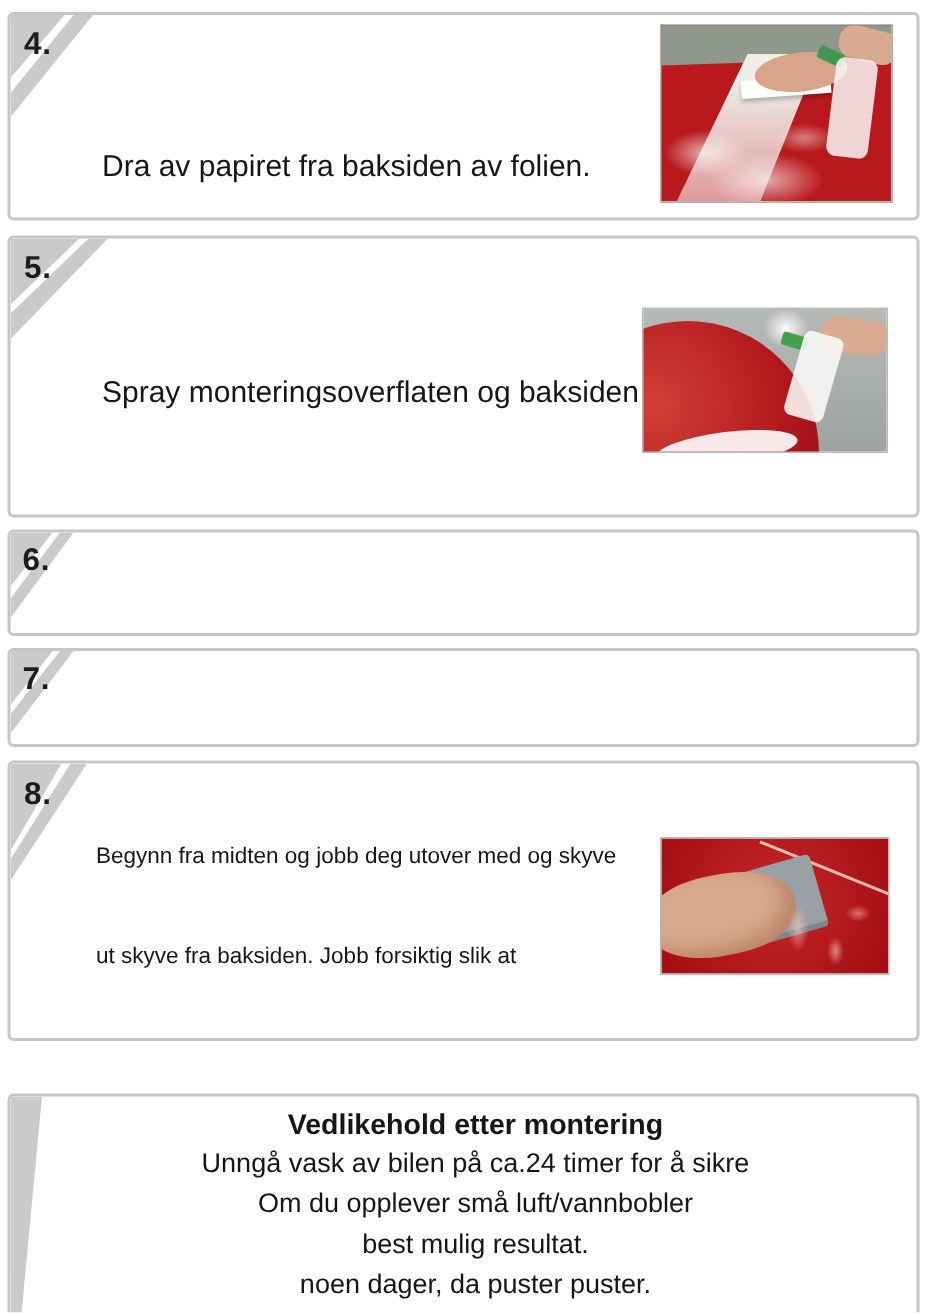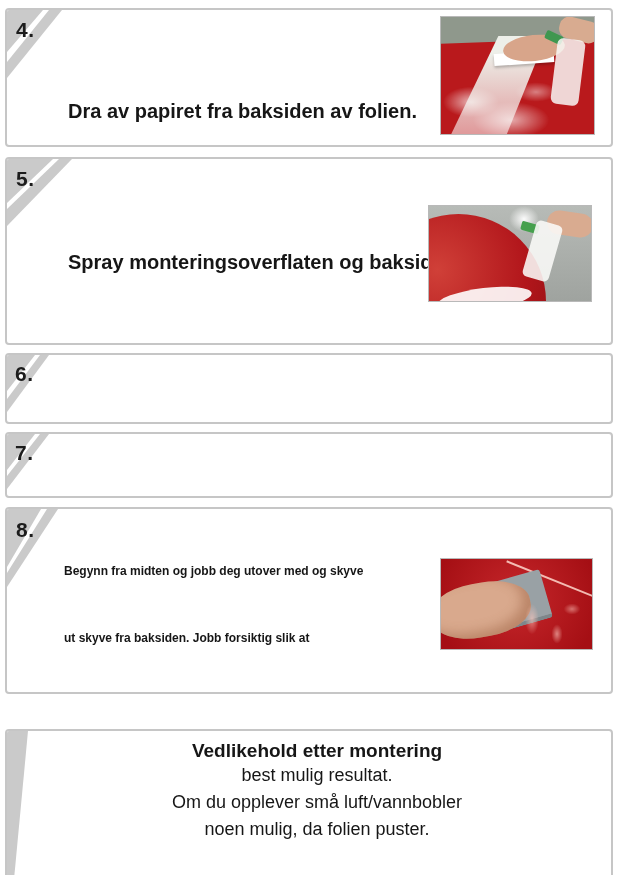--- a/index.html
+++ b/index.html
@@ -3,21 +3,21 @@
 <meta charset="utf-8">
 <style>
   html,body{margin:0;padding:0;background:#ffffff;}
   .page{position:relative;width:622px;height:875px;background:#ffffff;
         font-family:"Liberation Sans",sans-serif;color:#161616;overflow:hidden;}
   .box{position:absolute;left:5px;width:608px;background:#ffffff;
        border:2px solid #c6c6c6;border-radius:4px;box-sizing:border-box;overflow:hidden;}
   .corner{position:absolute;top:0;left:0;pointer-events:none;}
   .stepnum{position:absolute;font-weight:700;font-size:21px;color:#1c1c1c;letter-spacing:.5px;}
   .txt{position:absolute;font-size:20px;line-height:35px;white-space:pre-wrap;}
-  .line{white-space:pre-wrap;font-weight:bold;}
+  .line{white-space:pre-wrap;}
   .photo{position:absolute;border:1px solid #b9b9b9;overflow:hidden;box-sizing:border-box;}
   .photo *{position:absolute;}
   
   .p4{background:#b9191c;}
   .p4-top{top:-4px;left:-4px;width:163px;height:28px;background:#8f988c;transform:rotate(-2deg);}
   .p4-sheen{left:0;top:55px;width:120px;height:64px;opacity:.75;background:
      radial-gradient(ellipse 40px 22px at 30px 30px,rgba(255,255,255,.9),rgba(255,255,255,0) 70%),
      radial-gradient(ellipse 55px 26px at 70px 48px,rgba(255,255,255,.85),rgba(255,255,255,0) 70%),
      radial-gradient(ellipse 30px 14px at 95px 20px,rgba(255,255,255,.6),rgba(255,255,255,0) 70%);}
   .p4-film{left:0;top:0;width:155px;height:119px;background:linear-gradient(180deg,#edefe9 30%,rgba(255,255,255,.55));
@@ -126,21 +126,21 @@
       
     </div>
   </div>
 
   <div class="box" style="top:507px;height:187px;">
     <svg class="corner" width="52" height="80" viewBox="0 0 52 80">
       <polygon points="0,0 34,0 0,58" fill="#cacaca"></polygon>
       <polygon points="40,0 51,0 0,78 0,64" fill="#cacaca"></polygon>
     </svg>
     <div class="stepnum" style="left:9px;top:9px;">8.</div>
-    <div class="txt" style="left:57px;top:6px;font-size:12px;line-height:22.4px;">
+    <div class="txt" style="left:57px;top:6px;font-size:15px;line-height:22.4px;">
       <div class="line">Begynn fra midten og jobb deg utover med og skyve</div>
       <div class="line">ut skyve fra baksiden. Jobb forsiktig slik at</div>
       
       
       
       
       
       
     </div>
     <div class="photo p8" style="left:433px;top:49px;width:153px;height:92px;">
@@ -150,19 +150,20 @@
       <div class="p8-water"></div>
     </div>
   </div>
 
   <div class="box" style="top:729px;height:164px;">
     <svg class="corner" width="24" height="160" viewBox="0 0 24 160">
       <polygon points="0,0 21,0 6,159 0,159" fill="#cacaca"></polygon>
     </svg>
     <div class="maint-txt" style="top:9px;">
       <div class="maint-title">Vedlikehold etter montering</div>
+      <div class="maint-line">Unngå vask av bilen på ca.24 timer for å sikre</div>
+      <div class="maint-line">Om du opplever små luft/vannbobler</div>
       <div class="maint-line">best mulig resultat.</div>
-      <div class="maint-line">Om du opplever små luft/vannbobler</div>
-      <div class="maint-line">noen mulig, da folien puster.</div>
+      <div class="maint-line">noen dager, da puster puster.</div>
     </div>
   </div>
 
 </div>
 
 </body></html>

